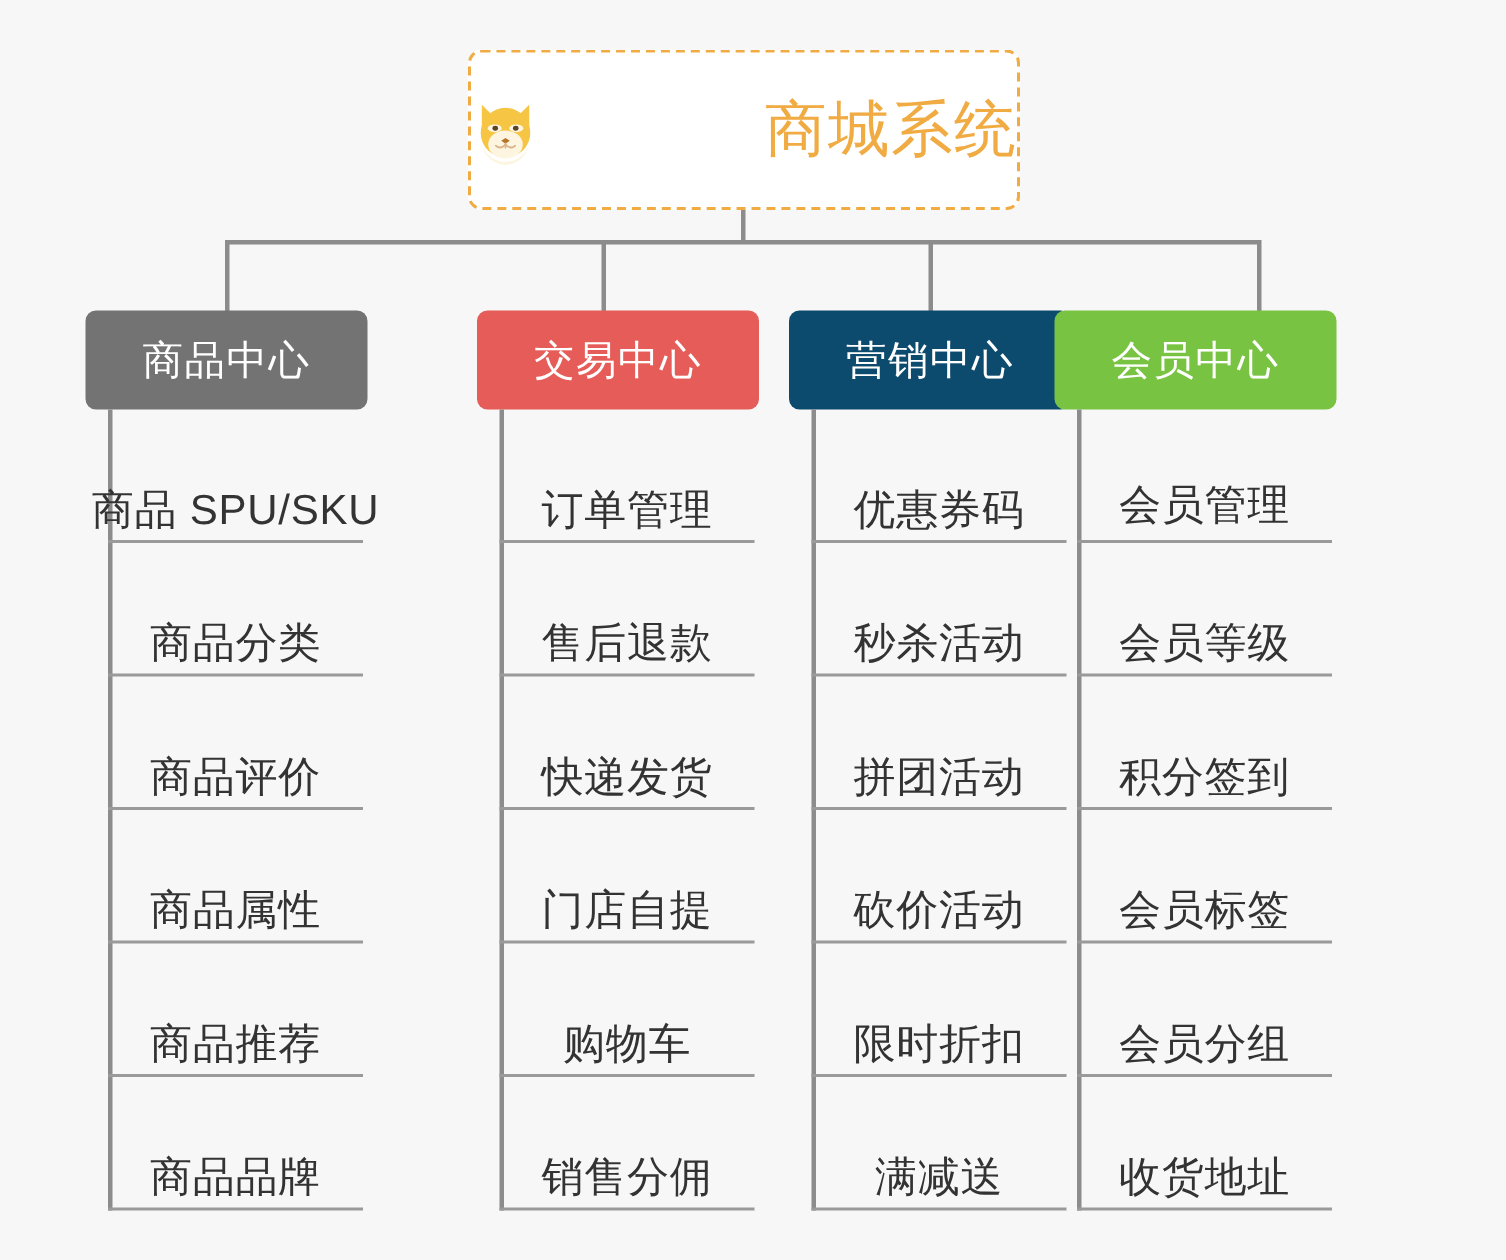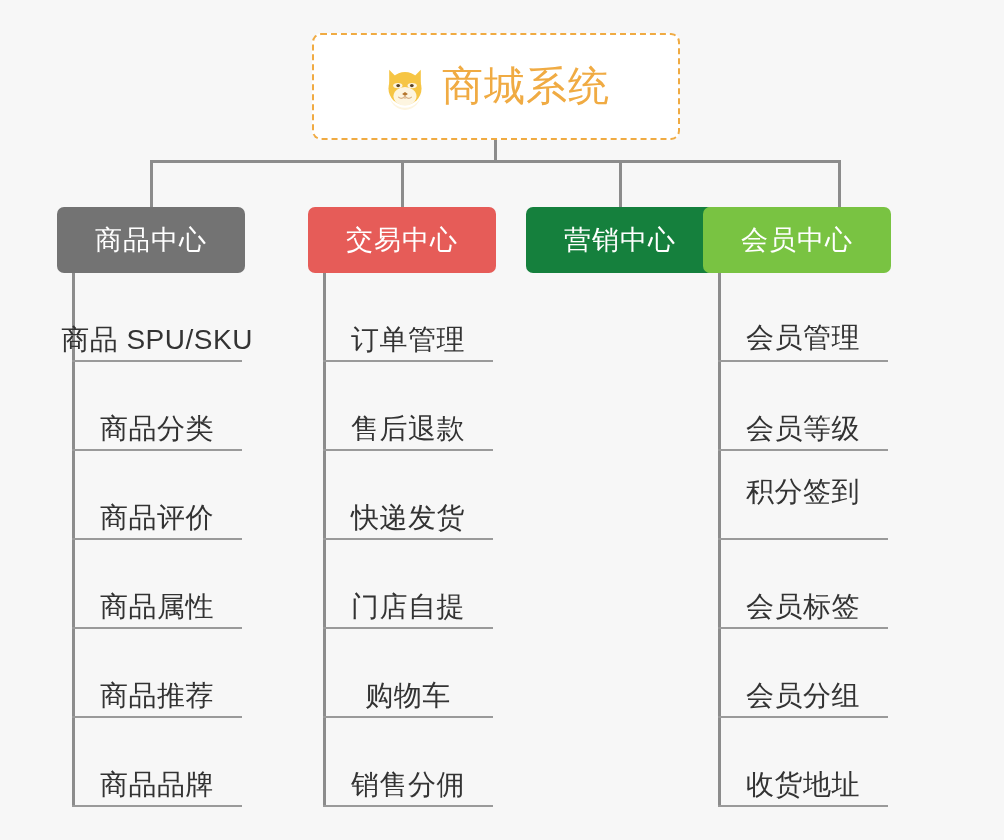--- a/index.html
+++ b/index.html
@@ -27,21 +27,21 @@
     left: 312px;
     top: 33px;
     width: 368px;
     height: 107px;
     box-sizing: border-box;
     background: #ffffff;
     border: 2px dashed #f0ab43;
     border-radius: 9px;
     display: flex;
     align-items: center;
-    justify-content: center;
+    justify-content: space-between;
     gap: 14px;
   }
   .root-emoji {
     width: 46px;
     height: 46px;
     display: block;
     flex: 0 0 auto;
   }
   .root-title {
     color: #f0ab43;
@@ -161,21 +161,21 @@
         </div>
       <div class="leaf-item" style="border-bottom-color: rgb(154, 154, 154);">
           <span class="leaf-label" style="color: rgb(51, 51, 51);">商品推荐</span>
         </div>
       <div class="leaf-item" style="border-bottom-color: rgb(154, 154, 154);">
           <span class="leaf-label" style="color: rgb(51, 51, 51);">商品品牌</span>
         </div>
     </div>
   </div>
 
-  <div class="column" style="left:308px;">
+  <div class="column" style="left:318px;">
     <div class="cat-box" style="background: rgb(230, 92, 88);">
       <span>交易中心</span>
     </div>
     <div class="leaf-list">
       <div class="leaf-trunk" style="height: 534px; background: rgb(140, 140, 140);"></div>
       <div class="leaf-item" style="border-bottom-color: rgb(154, 154, 154);">
           <span class="leaf-label" style="color: rgb(51, 51, 51);">订单管理</span>
         </div>
       <div class="leaf-item" style="border-bottom-color: rgb(154, 154, 154);">
           <span class="leaf-label" style="color: rgb(51, 51, 51);">售后退款</span>
@@ -189,38 +189,59 @@
       <div class="leaf-item" style="border-bottom-color: rgb(154, 154, 154);">
           <span class="leaf-label" style="color: rgb(51, 51, 51);">购物车</span>
         </div>
       <div class="leaf-item" style="border-bottom-color: rgb(154, 154, 154);">
           <span class="leaf-label" style="color: rgb(51, 51, 51);">销售分佣</span>
         </div>
     </div>
   </div>
 
   <div class="column" style="left:526px;">
-    <div class="cat-box" style="background: #15803d;">
+    <div class="cat-box" style="background: #0c4a6e;">
       <span>营销中心</span>
+    </div>
+    <div class="leaf-list">
+      <div class="leaf-trunk" style="height: 534px; background: rgb(140, 140, 140);"></div>
+      <div class="leaf-item" style="border-bottom-color: rgb(154, 154, 154);">
+          <span class="leaf-label" style="color: rgb(51, 51, 51);">优惠券码</span>
+        </div>
+      <div class="leaf-item" style="border-bottom-color: rgb(154, 154, 154);">
+          <span class="leaf-label" style="color: rgb(51, 51, 51);">秒杀活动</span>
+        </div>
+      <div class="leaf-item" style="border-bottom-color: rgb(154, 154, 154);">
+          <span class="leaf-label" style="color: rgb(51, 51, 51);">拼团活动</span>
+        </div>
+      <div class="leaf-item" style="border-bottom-color: rgb(154, 154, 154);">
+          <span class="leaf-label" style="color: rgb(51, 51, 51);">砍价活动</span>
+        </div>
+      <div class="leaf-item" style="border-bottom-color: rgb(154, 154, 154);">
+          <span class="leaf-label" style="color: rgb(51, 51, 51);">限时折扣</span>
+        </div>
+      <div class="leaf-item" style="border-bottom-color: rgb(154, 154, 154);">
+          <span class="leaf-label" style="color: rgb(51, 51, 51);">满减送</span>
+        </div>
     </div>
   </div>
 
   <div class="column" style="left:703px;">
     <div class="cat-box" style="background: rgb(121, 195, 66);">
       <span>会员中心</span>
     </div>
     <div class="leaf-list">
       <div class="leaf-trunk" style="height: 534px; background: rgb(140, 140, 140);"></div>
       <div class="leaf-item" style="border-bottom-color: rgb(154, 154, 154); font-family: Liberation Mono, monospace;">
           <span class="leaf-label" style="color: rgb(51, 51, 51);">会员管理</span>
         </div>
       <div class="leaf-item" style="border-bottom-color: rgb(154, 154, 154);">
           <span class="leaf-label" style="color: rgb(51, 51, 51);">会员等级</span>
         </div>
-      <div class="leaf-item" style="border-bottom-color: rgb(154, 154, 154); align-items: center;">
+      <div class="leaf-item" style="border-bottom-color: rgb(154, 154, 154);">
           <span class="leaf-label" style="color: rgb(51, 51, 51);">积分签到</span>
         </div>
       <div class="leaf-item" style="border-bottom-color: rgb(154, 154, 154);">
           <span class="leaf-label" style="color: rgb(51, 51, 51);">会员标签</span>
         </div>
       <div class="leaf-item" style="border-bottom-color: rgb(154, 154, 154);">
           <span class="leaf-label" style="color: rgb(51, 51, 51);">会员分组</span>
         </div>
       <div class="leaf-item" style="border-bottom-color: rgb(154, 154, 154);">
           <span class="leaf-label" style="color: rgb(51, 51, 51);">收货地址</span>

